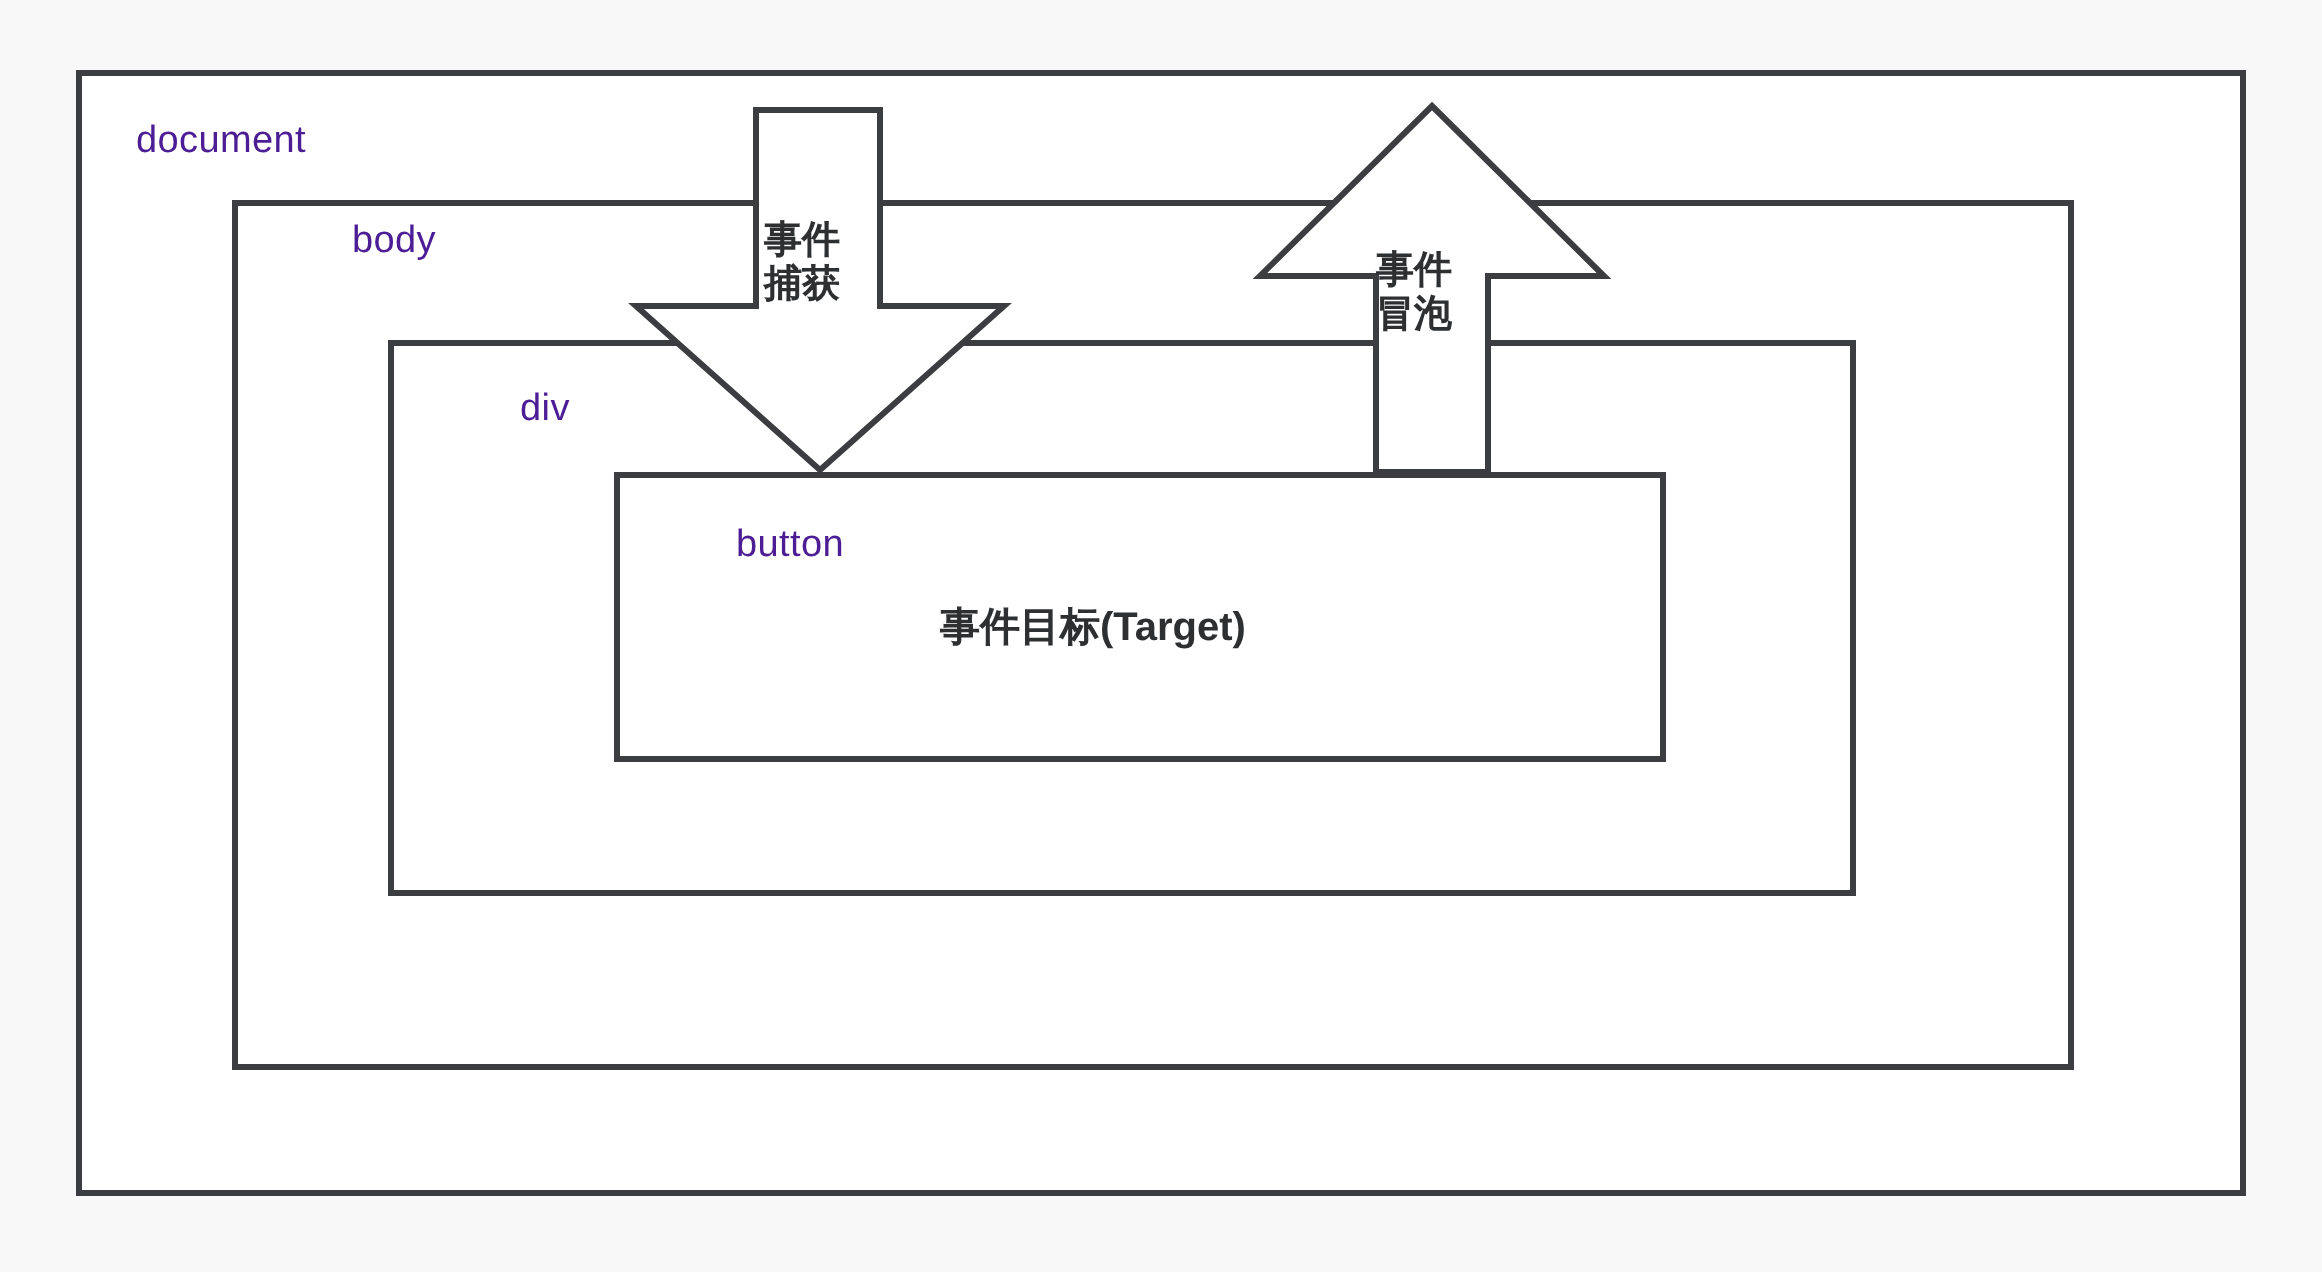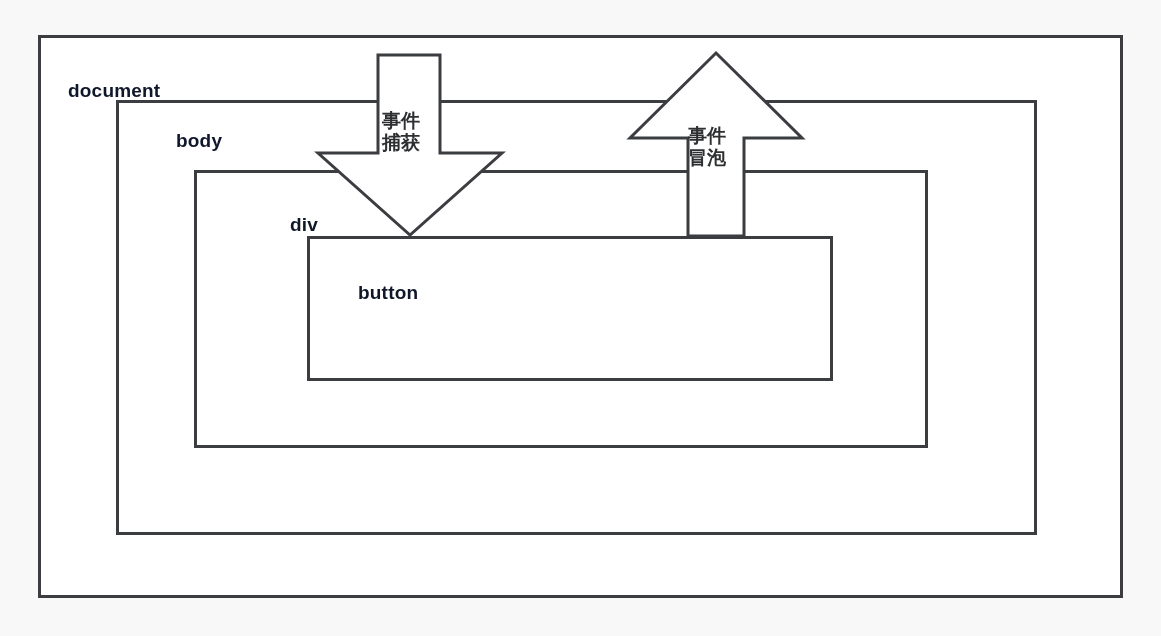--- a/index.html
+++ b/index.html
@@ -25,30 +25,29 @@
     box-sizing: border-box;
   }
   #document-box  { left: 38px;  top: 35px;  width: 1085px; height: 563px; }
   #body-box      { left: 116px; top: 100px; width: 921px;  height: 435px; }
   #div-box       { left: 194px; top: 170px; width: 734px;  height: 278px; }
   #button-box    { left: 307px; top: 236px; width: 526px;  height: 145px; }
 
   .node-label {
     position: absolute;
     font-size: 19px;
-    font-weight: bold;
-    color: #0f172a;
+    font-weight: normal;
+    color: #4c1d95;
     white-space: nowrap;
     letter-spacing: 0.2px;
-    margin-top: 20px;
   }
   #label-document { left: 68px;  top: 60px;  }
   #label-body     { left: 176px; top: 110px; }
-  #label-div      { left: 290px; top: 194px; }
-  #label-button   { left: 358px; top: 262px; }
+  #label-div      { left: 260px; top: 194px; }
+  #label-button   { left: 368px; top: 262px; }
 
   #target-text {
     position: absolute;
     left: 470px;
     top: 300px;
     font-size: 20px;
     font-weight: bold;
     color: #2d2f31;
     white-space: nowrap;
   }
@@ -93,20 +92,21 @@
   <svg class="arrow-svg" viewBox="0 0 1161 636">
     <polygon class="arrow-shape" points="378,55 440,55 440,153 502,153 410,235 318,153 378,153"></polygon>
     <polygon class="arrow-shape" points="716,53 802,138 744,138 744,236 688,236 688,138 630,138"></polygon>
   </svg>
 
   <div class="node-label" id="label-document">document</div>
   <div class="node-label" id="label-body">body</div>
   <div class="node-label" id="label-div">div</div>
   <div class="node-label" id="label-button">button</div>
 
+  <div id="target-text">事件目标(Target)</div>
 
   <div class="arrow-label" id="label-capture">
     <div>事件</div>
     <div>捕获</div>
   </div>
 
   <div class="arrow-label" id="label-bubble">
     <div>事件</div>
     <div>冒泡</div>
   </div>

